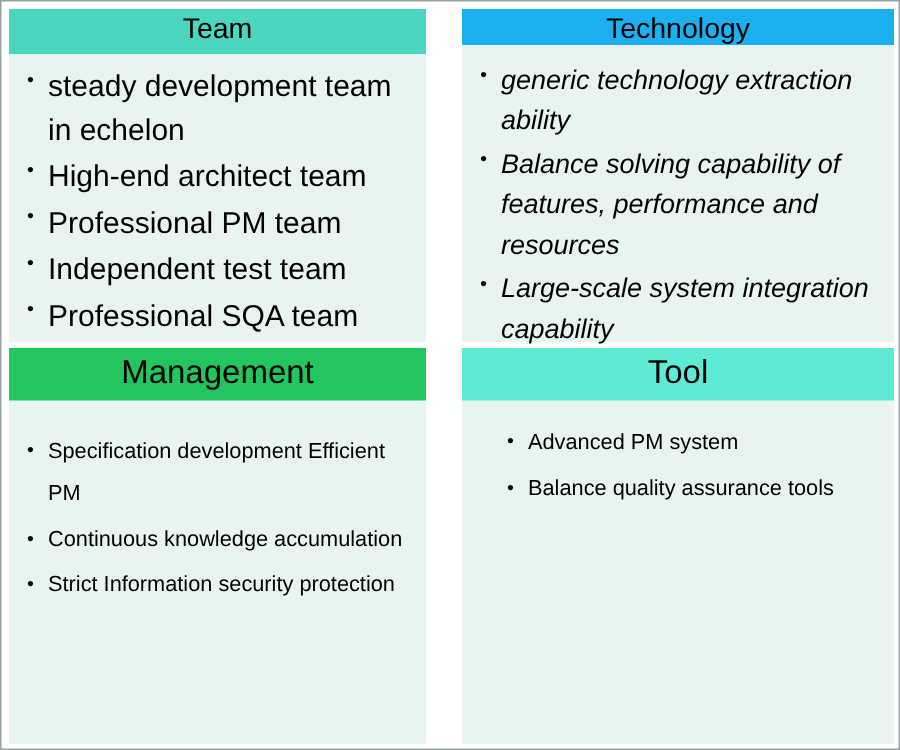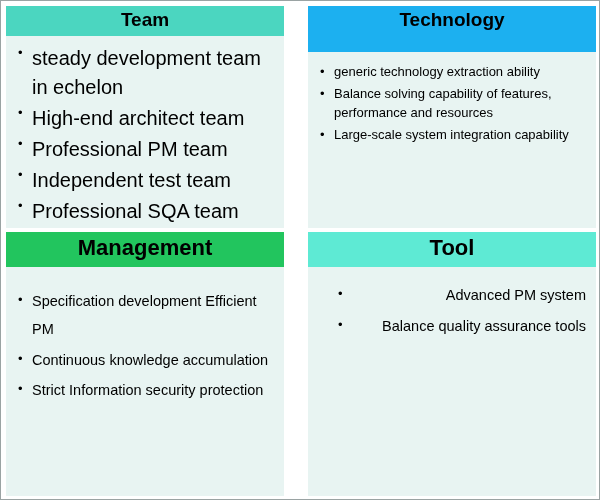--- a/index.html
+++ b/index.html
@@ -23,21 +23,21 @@
   }
   .panel {
     position: absolute;
     background: #e8f4f2;
     box-sizing: border-box;
     display: flex;
     flex-direction: column;
   }
   .panel-header {
     text-align: center;
-    font-weight: bold;
+    font-weight: normal;
     color: #000000;
     line-height: 1.1;
     padding: 4px 0 5px 0;
     box-sizing: border-box;
   }
   .panel-body {
     flex: 1 1 auto;
     padding: 8px 10px 6px 10px;
     box-sizing: border-box;
   }
@@ -72,23 +72,23 @@
   }
   #panel-team .panel-body { font-size: 20px; }
   #panel-team ul.bullets li { line-height: 1.45; }
 
   #panel-technology {
     left: 307px; top: 5px; width: 288px; height: 222px;
   }
   #panel-technology .panel-header {
     background: #1cb0f0;
     font-size: 19px;
-    height: 46px;
+    height: 24px;
   }
-  #panel-technology .panel-body { font-size: 13px; padding-top: 10px; }
+  #panel-technology .panel-body { font-size: 18px; padding-top: 10px; font-style: italic; }
   #panel-technology ul.bullets li { line-height: 1.5; }
 
   #panel-management {
     left: 5px; top: 231px; width: 278px; height: 264px;
   }
   #panel-management .panel-header {
     background: #22c55e;
     font-size: 22px;
     height: 35px;
     padding-top: 4px;
@@ -99,21 +99,21 @@
   #panel-tool {
     left: 307px; top: 231px; width: 288px; height: 264px;
   }
   #panel-tool .panel-header {
     background: #5eead4;
     font-size: 22px;
     height: 35px;
     padding-top: 4px;
   }
   #panel-tool .panel-body { font-size: 14.5px; padding-top: 14px; padding-left: 28px; }
-  #panel-tool ul.bullets li { line-height: 2.0; text-align: right; }
+  #panel-tool ul.bullets li { line-height: 2.0; }
 </style>
 </head>
 <body>
 
 <div class="canvas">
 
   <div class="panel" id="panel-team">
     <div class="panel-header">Team</div>
     <div class="panel-body">
       <ul class="bullets">

